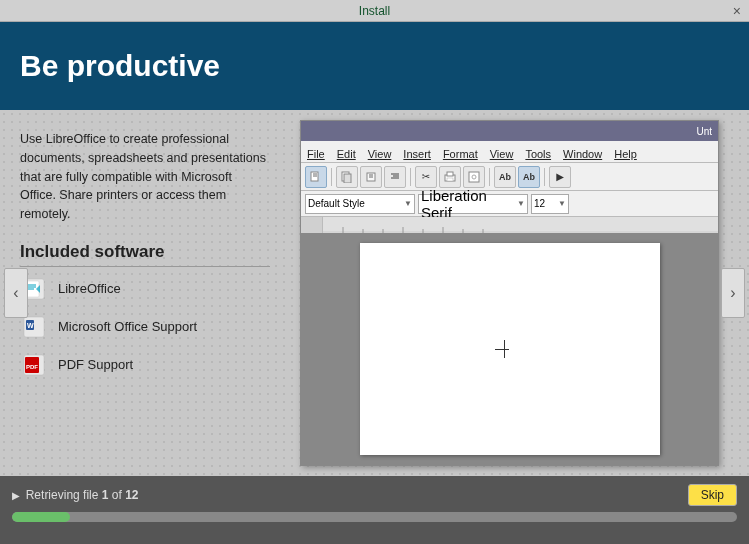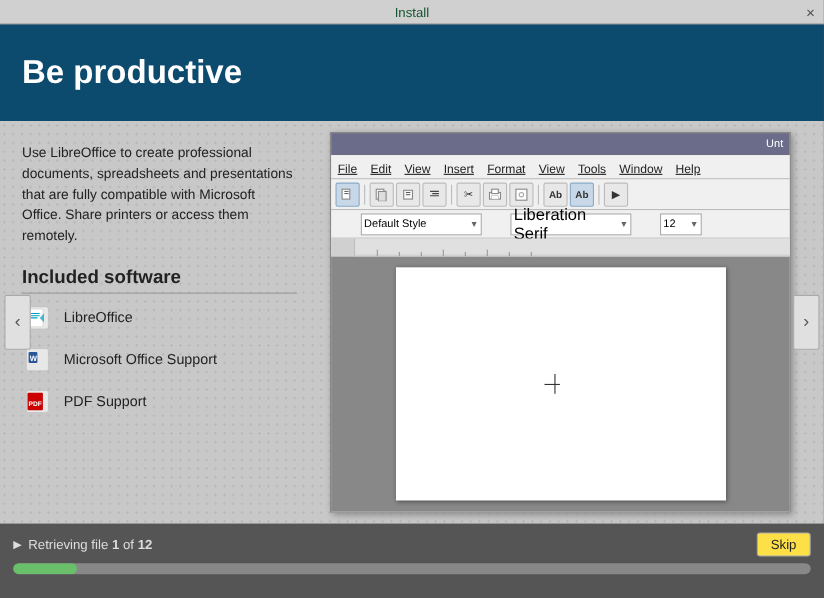--- a/index.html
+++ b/index.html
@@ -225,21 +225,20 @@
     }
     .format-select {
       height: 20px;
       background: white;
       border: 1px solid #aaa;
       font-size: 10px;
       padding: 0 2px;
       display: flex;
       align-items: center;
       position: relative;
-      margin-left: 23px;
     }
     .format-select-style {
       width: 110px;
     }
     .format-select-font {
       width: 110px;
     }
     .format-select-size {
       width: 38px;
     }

